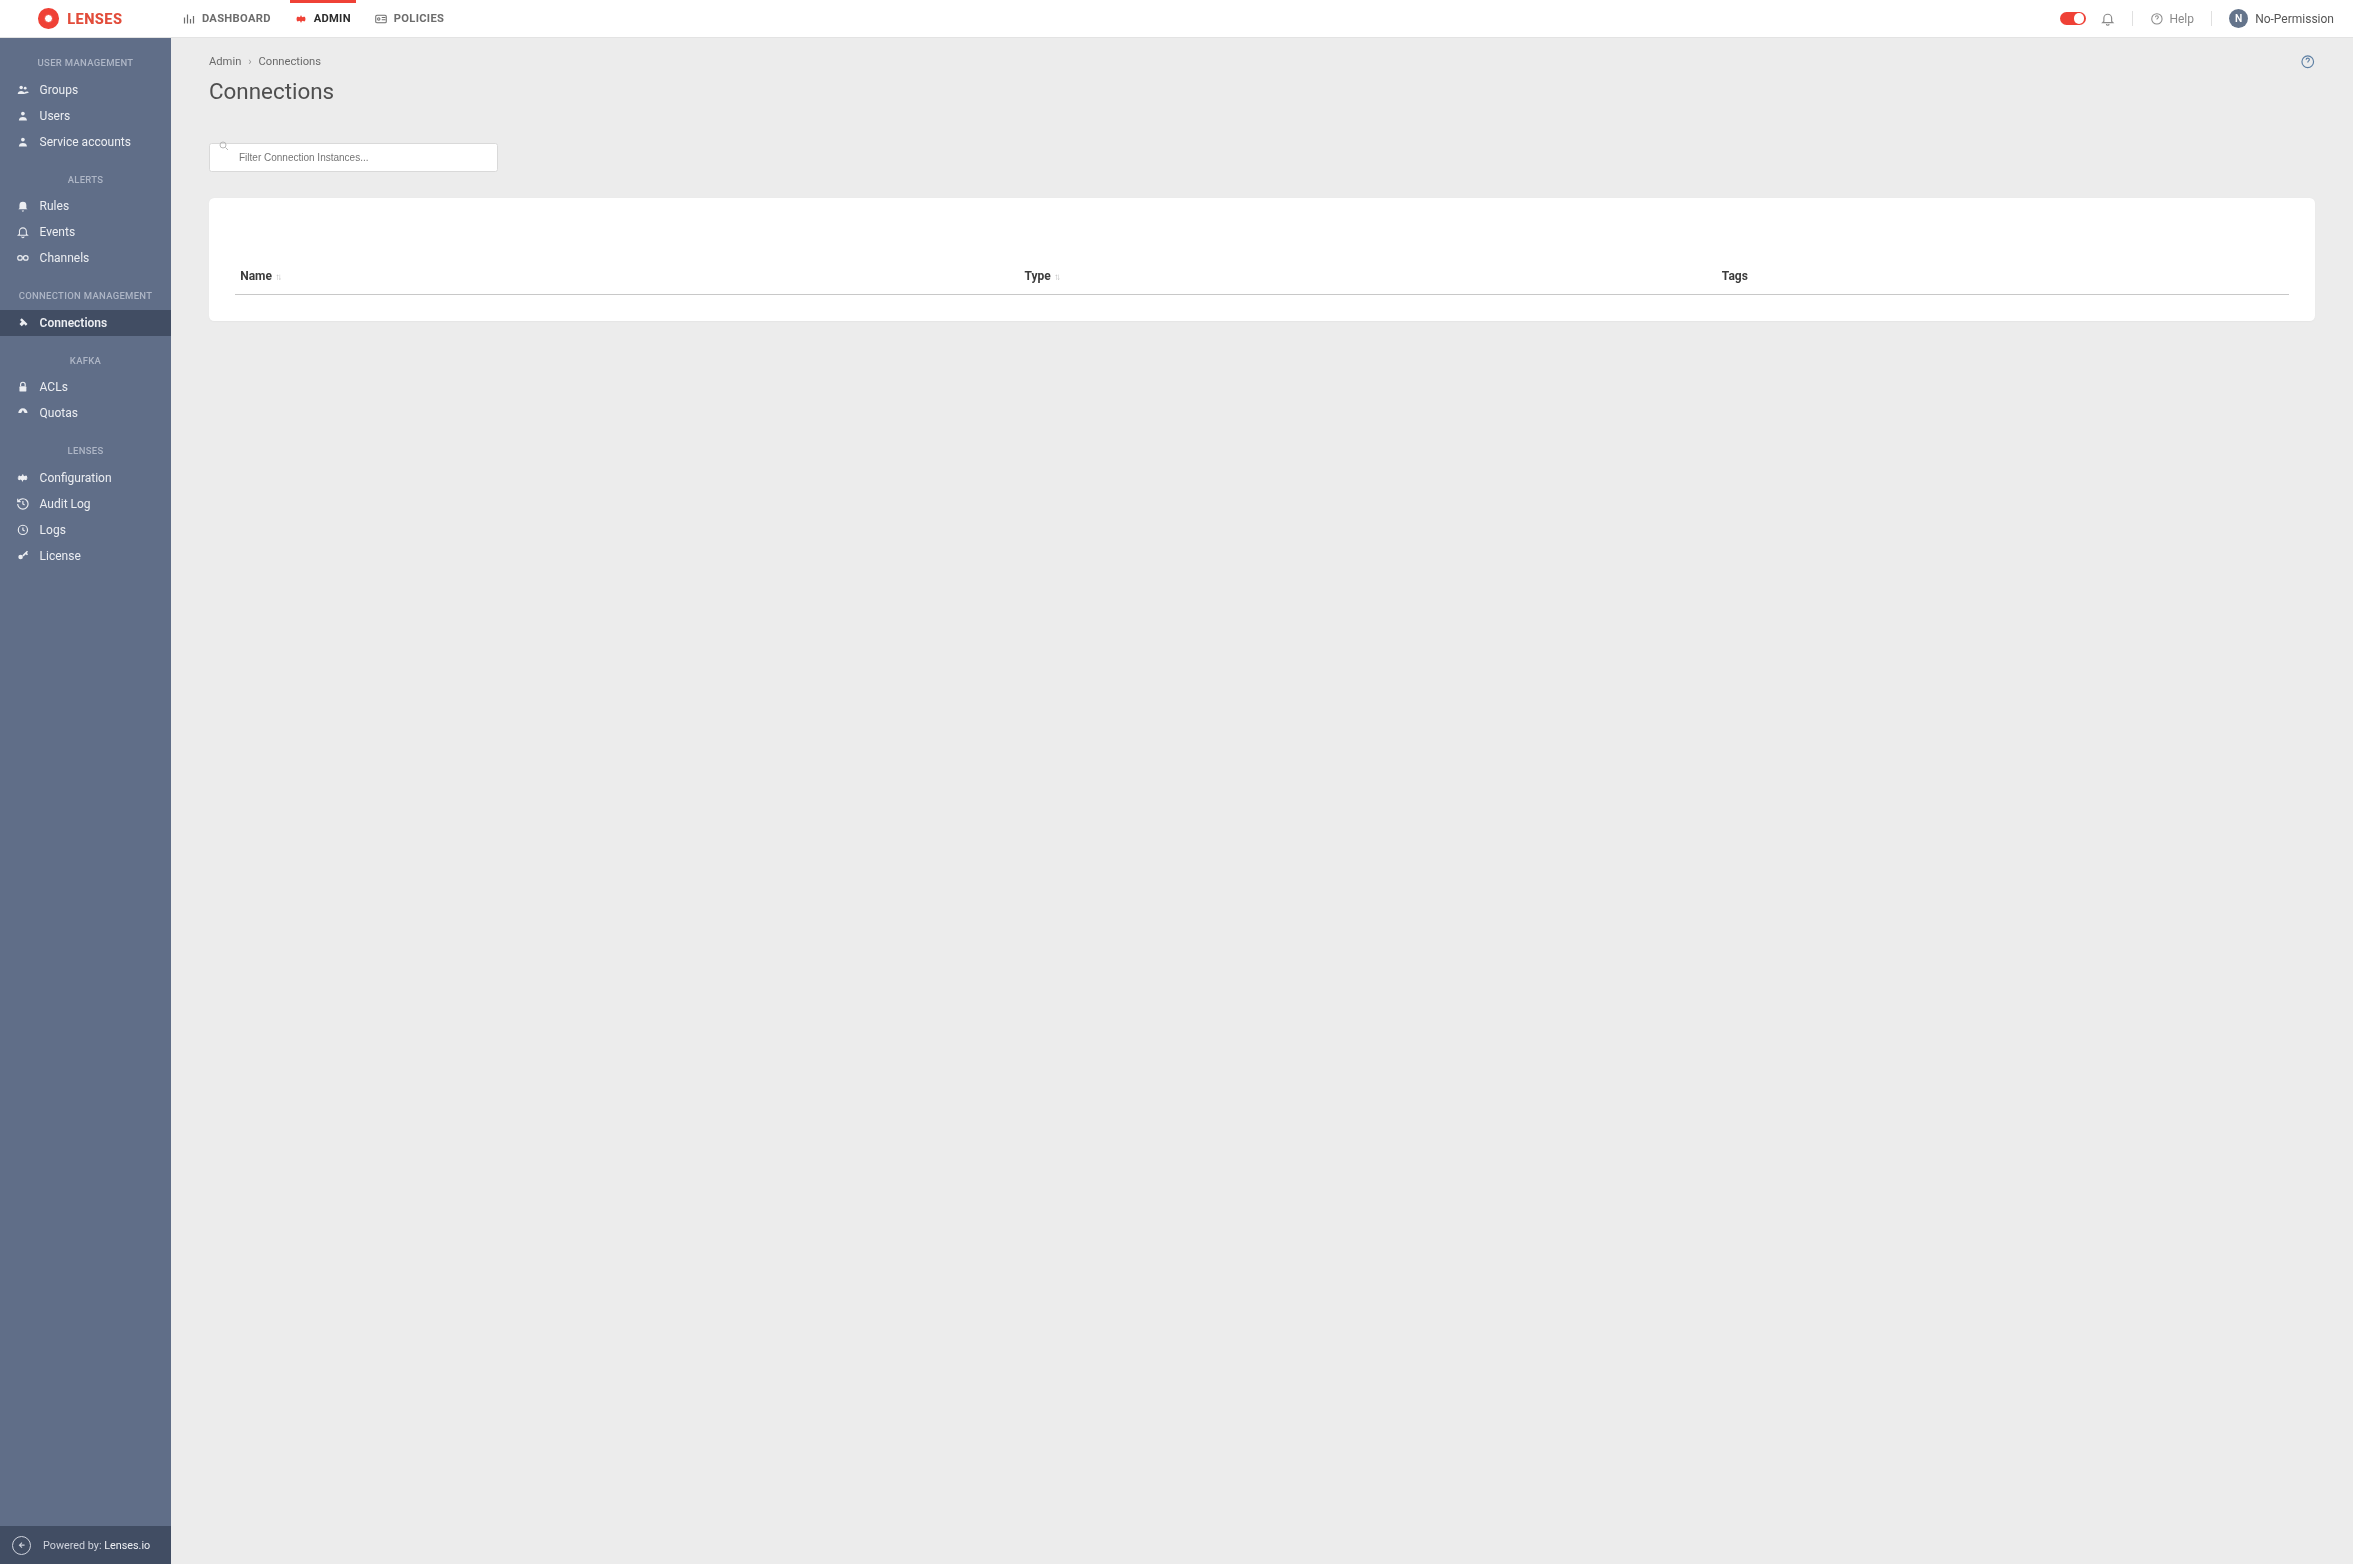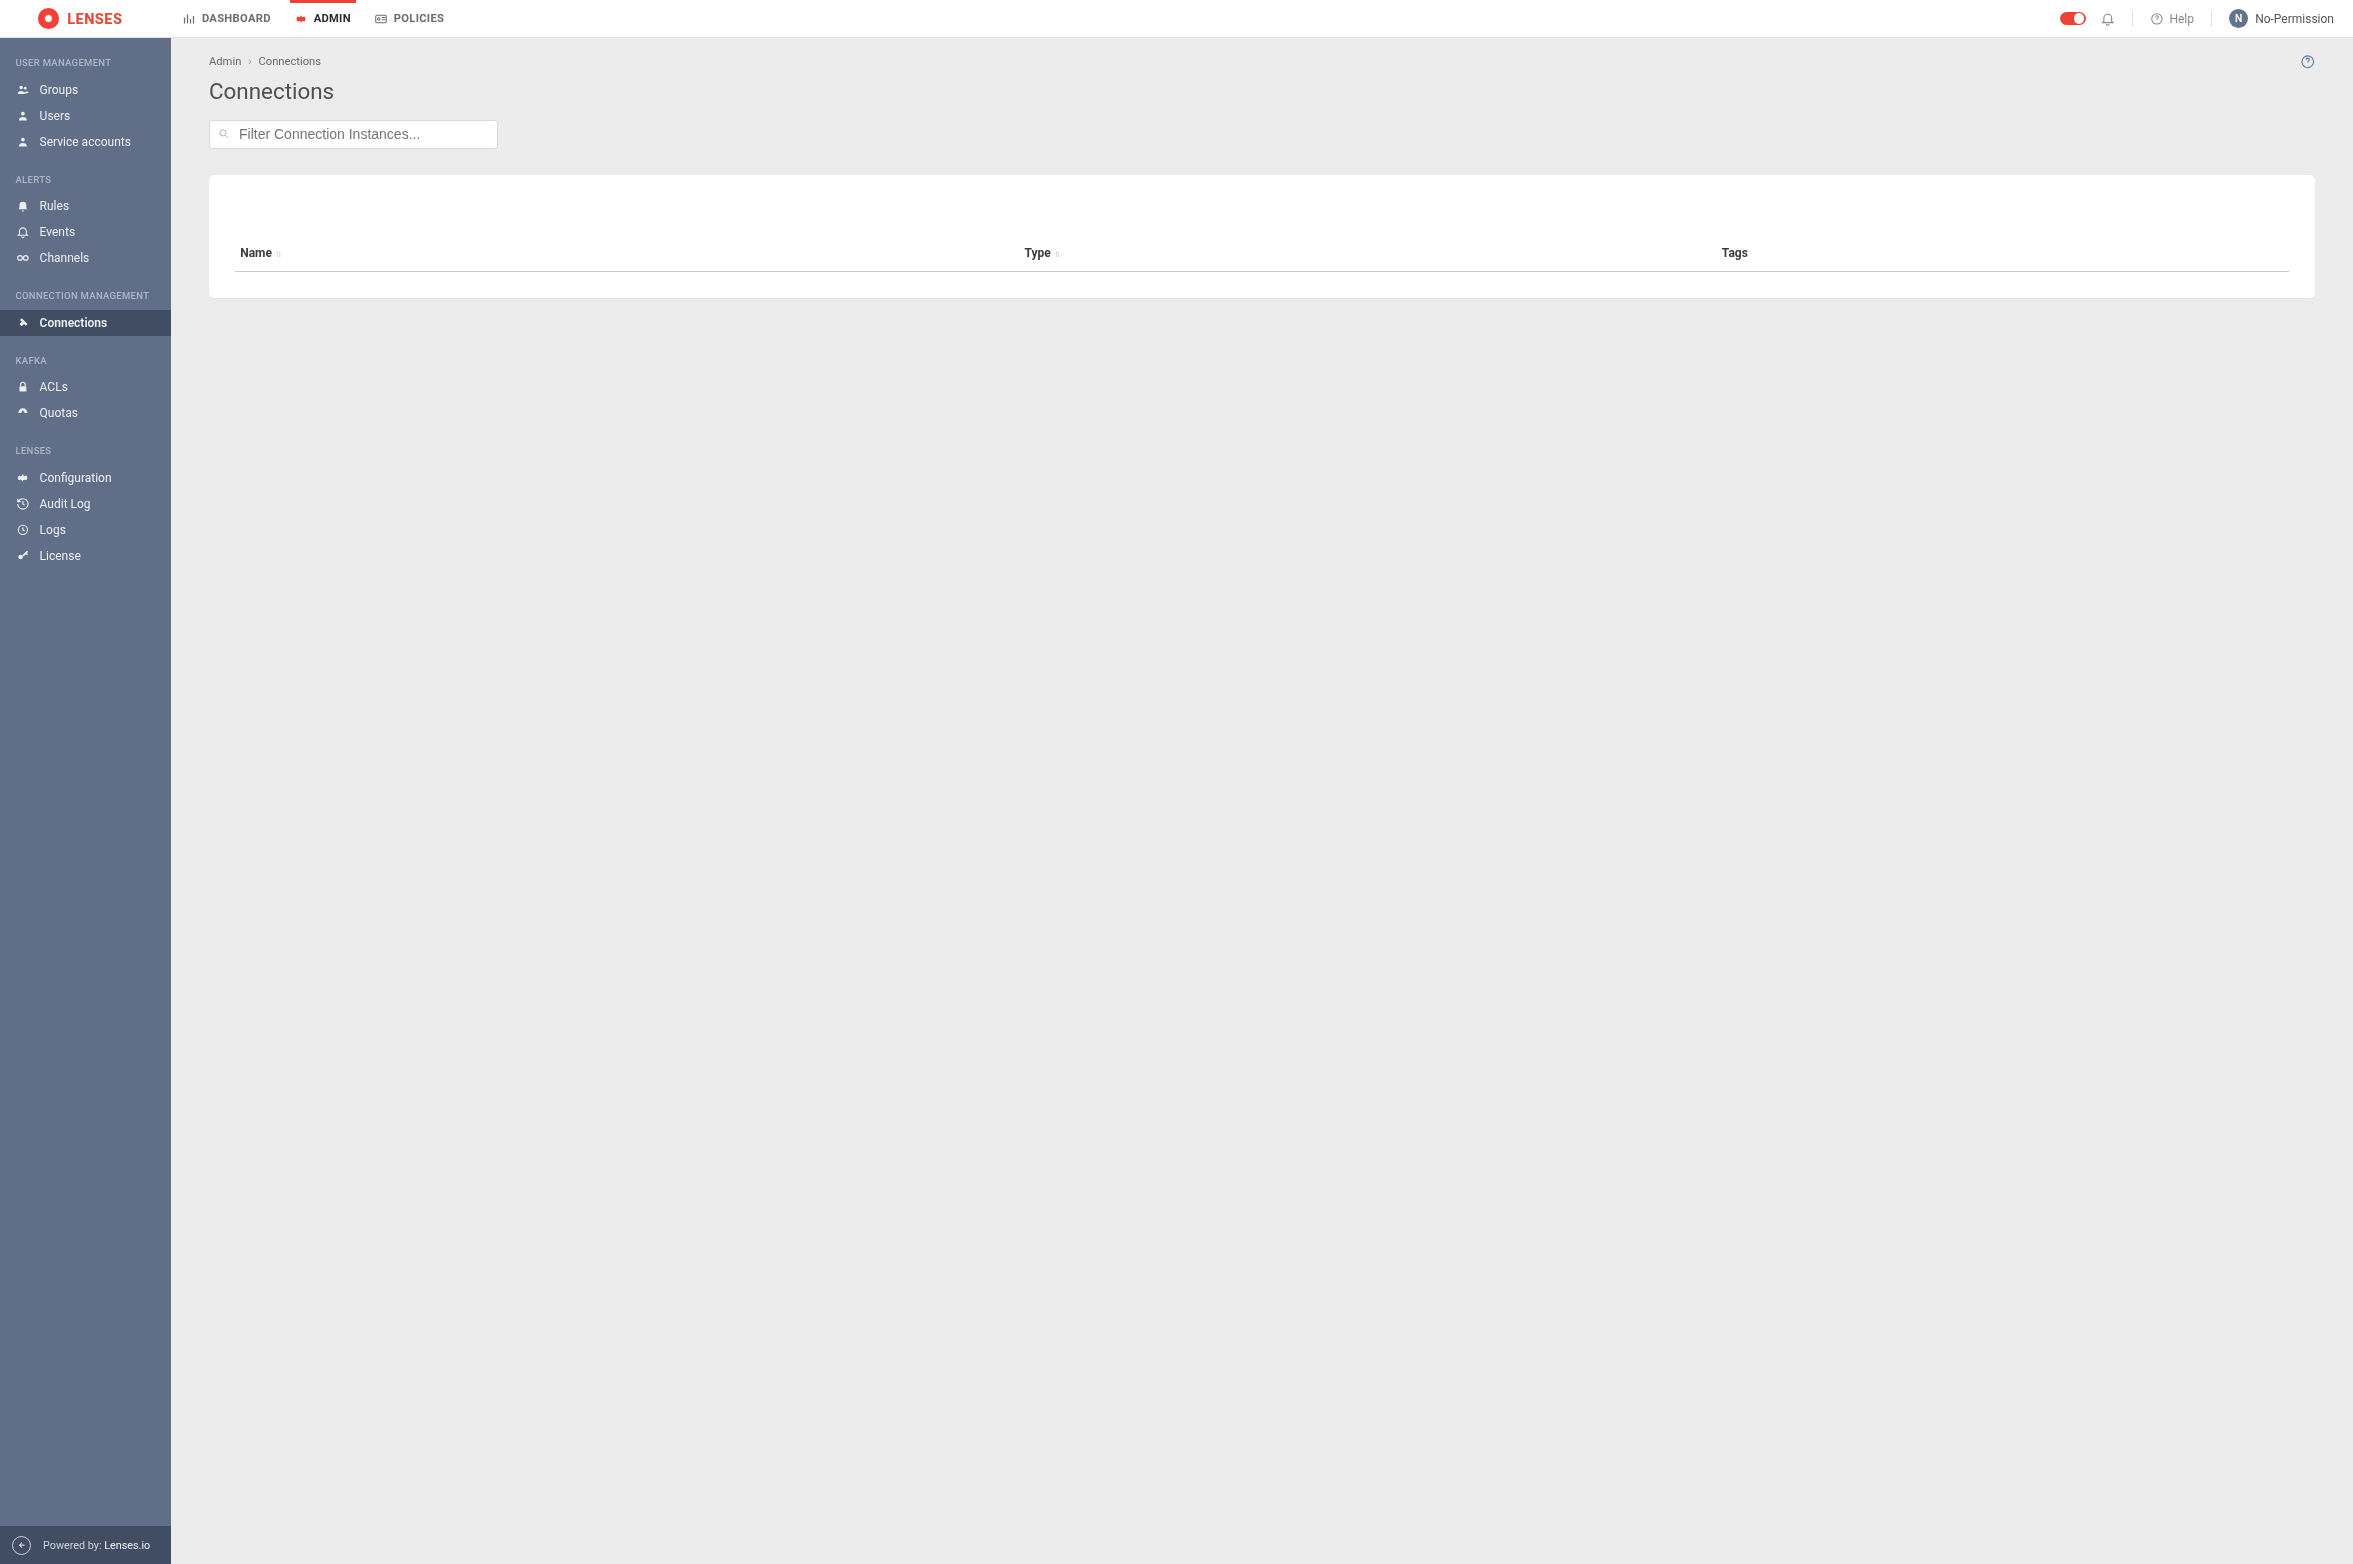--- a/index.html
+++ b/index.html
@@ -20,40 +20,40 @@
 .top-right { margin-left:auto; display:flex; align-items:center; gap:13.8px;}
 .toggle { width:26px; height:13.8px; border-radius:8.6px; background:#ef4136; position:relative;}
 .toggle::after { content:""; position:absolute; right:1.7px; top:1.7px; width:10.3px;height:10.3px; border-radius:50%; background:#fff;}
 .bell, .helpq { color:#8a8a8a; display:flex; align-items:center; cursor:pointer;}
 .divider { width:0.9px; height:15.5px; background:#e0e0e0; margin:0 3.4px;}
 .avatar { width:19px;height:19px;border-radius:50%; background:#64748b; color:#fff; font-size:10.3px; font-weight:600; display:flex; align-items:center; justify-content:center; margin-right:6.9px;}
 .user-block{display:flex;align-items:center; color:#555;}
 
 
 .shell { flex:1; display:flex; min-height:0;}
-.sidebar { width:171px; background:#606e88; color:#d7dbe3; display:flex; flex-direction:column; }
+.sidebar { width:171px; background:#606e88; color:#d7dbe3; display:flex; flex-direction:column;text-align:center; }
 .side-section-title { font-size:9.5px; color:#aeb6c6; letter-spacing:0.3px; padding:19px 15.5px 8.6px; text-transform:uppercase; font-weight:500;}
 .side-item { display:flex; align-items:center; padding:6px 15.5px; font-size:12px; color:#eceef2; cursor:pointer; gap:10.3px;}
 .side-item.active { background:#414d63; font-weight:600;}
 .side-ico { width:13.8px; height:13.8px; flex:0 0 13.8px; display:inline-flex; align-items:center; justify-content:center;}
 .side-footer { margin-top:auto; background:#414d63; height:38px; display:flex; align-items:center; padding:0 12px; gap:12px; font-size:10.8px; color:#cfd3dd;}
 .side-footer a { color:#eef0f4; text-decoration:none;}
 .back-circle { width:19px;height:19px;border:1.7px solid #cfd3dd; border-radius:50%; display:flex;align-items:center;justify-content:center; color:#cfd3dd; font-size:11.2px;}
 
 
 .main { flex:1; background:#ececec; padding:0; overflow:auto;}
 .page-pad { padding:17px 38px 34px;}
 .breadcrumb { display:flex; align-items:center; font-size:11.2px; color:#6a6a6a; margin-bottom:10.3px;}
 .breadcrumb .crumb-link { color:#6a6a6a; }
 .breadcrumb .sep { margin:0 6.9px; color:#9a9a9a;}
 .page-title { font-size:22.4px; font-weight:400; color:#4f4f4f; margin-bottom:15.5px;}
 .help-top { position:absolute; right:38px; top:15.5px; color:#5d7fa3; }
 .page-head-row { position:relative; }
 .filter-wrap { position:relative; width:289px; margin-bottom:26px;}
-.filter-input { width:100%; height:29px; border:0.9px solid #d9d9d9; border-radius:2.6px; background:#fff; padding:0 8.6px 0 29px; font-size:14px; color:#555;}
+.filter-input { width:100%; height:29px; border:0.9px solid #d9d9d9; border-radius:2.6px; background:#fff; padding:0 8.6px 0 29px; font-size:10px; color:#555;margin-top:23px;}
 .filter-ico { position:absolute; left:8.6px; top:50%; transform:translateY(-50%); color:#b7b7b7;}
 .card { background:#fff; border-radius:5.2px; padding:20.7px 26px 26px; box-shadow:0 0.9px 1.7px rgba(0,0,0,.03);}
 table.conn { width:100%; border-collapse:collapse;margin-top:44px;}
 table.conn th { text-align:left; font-weight:700; font-size:12px; padding:6.9px 5.2px 10.3px; color:#3c3c3c; border-bottom:1.7px solid #c8c8c8;}
 .sort-ico { font-size:9.5px; color:#bcbcbc; margin-left:3.4px; letter-spacing:-2.6px;}
 table.conn td { padding:10.3px 5.2px; border-bottom:0.9px solid #ececec; font-size:12px; color:#4a4a4a; vertical-align:middle;}
 .link { color:#4f79bf; text-decoration:none;}
 .type-cell { display:flex; align-items:center; gap:8.6px;}
 .ic-box { width:19px;height:19px; position:relative;}
 

